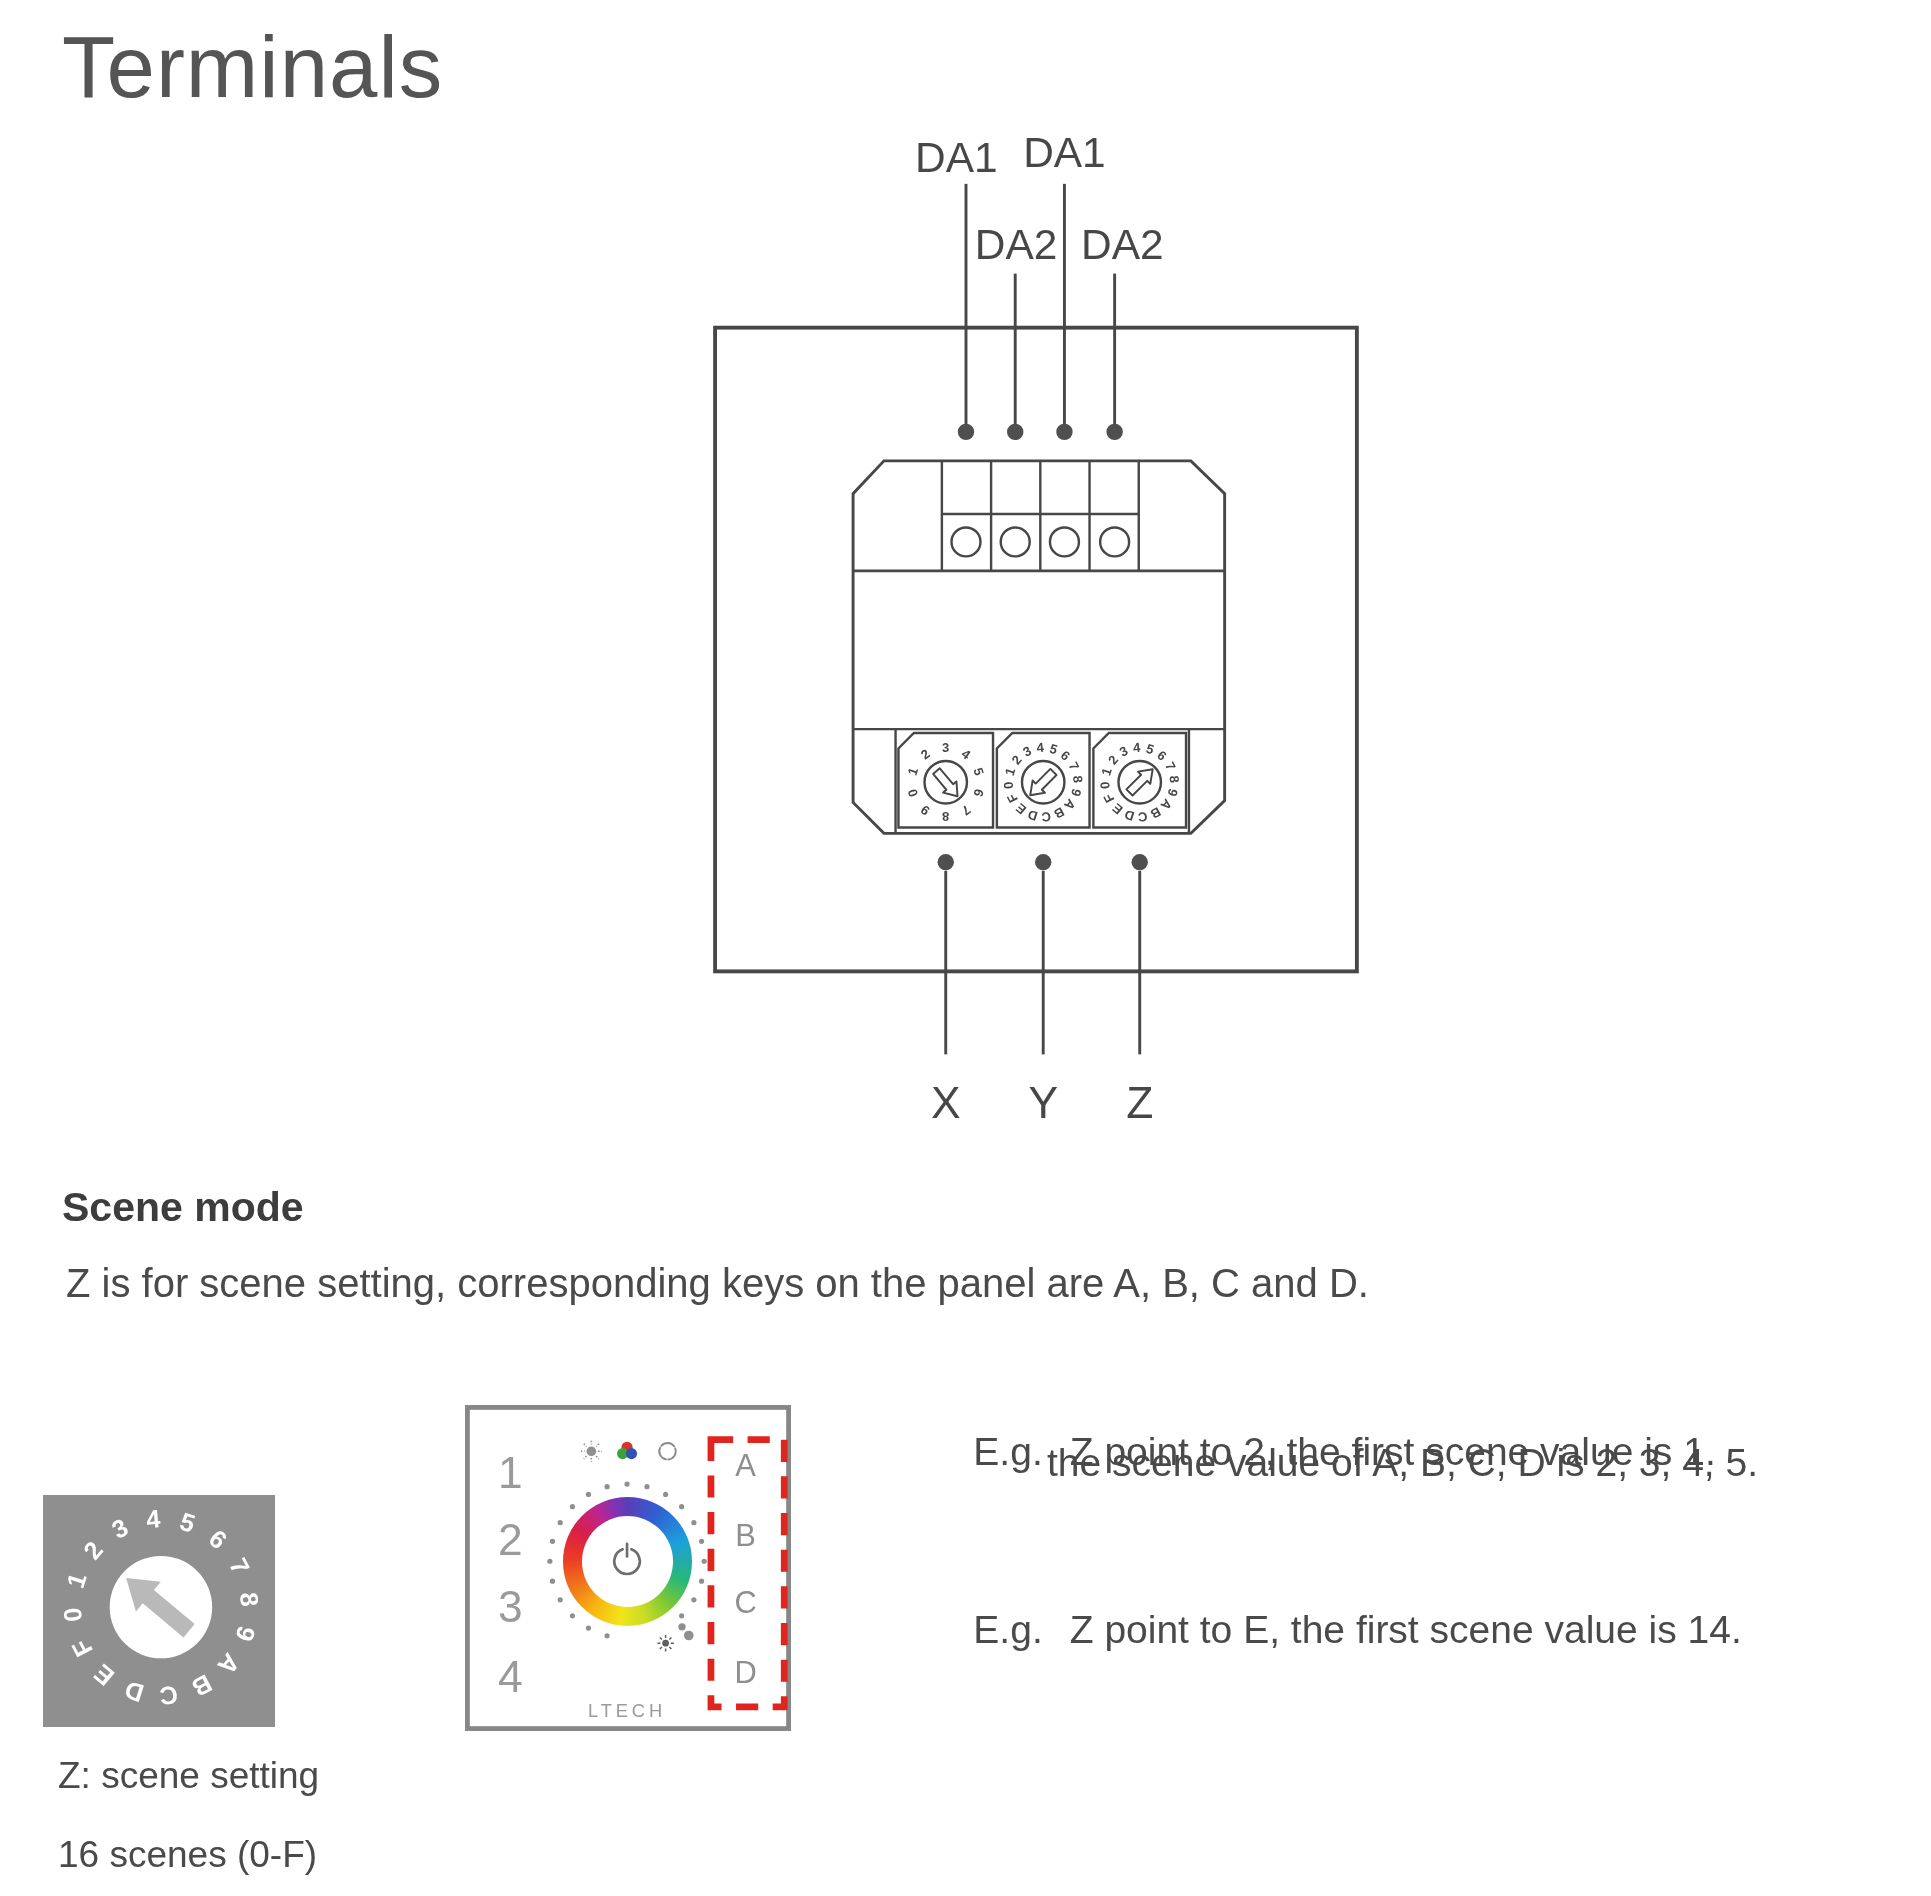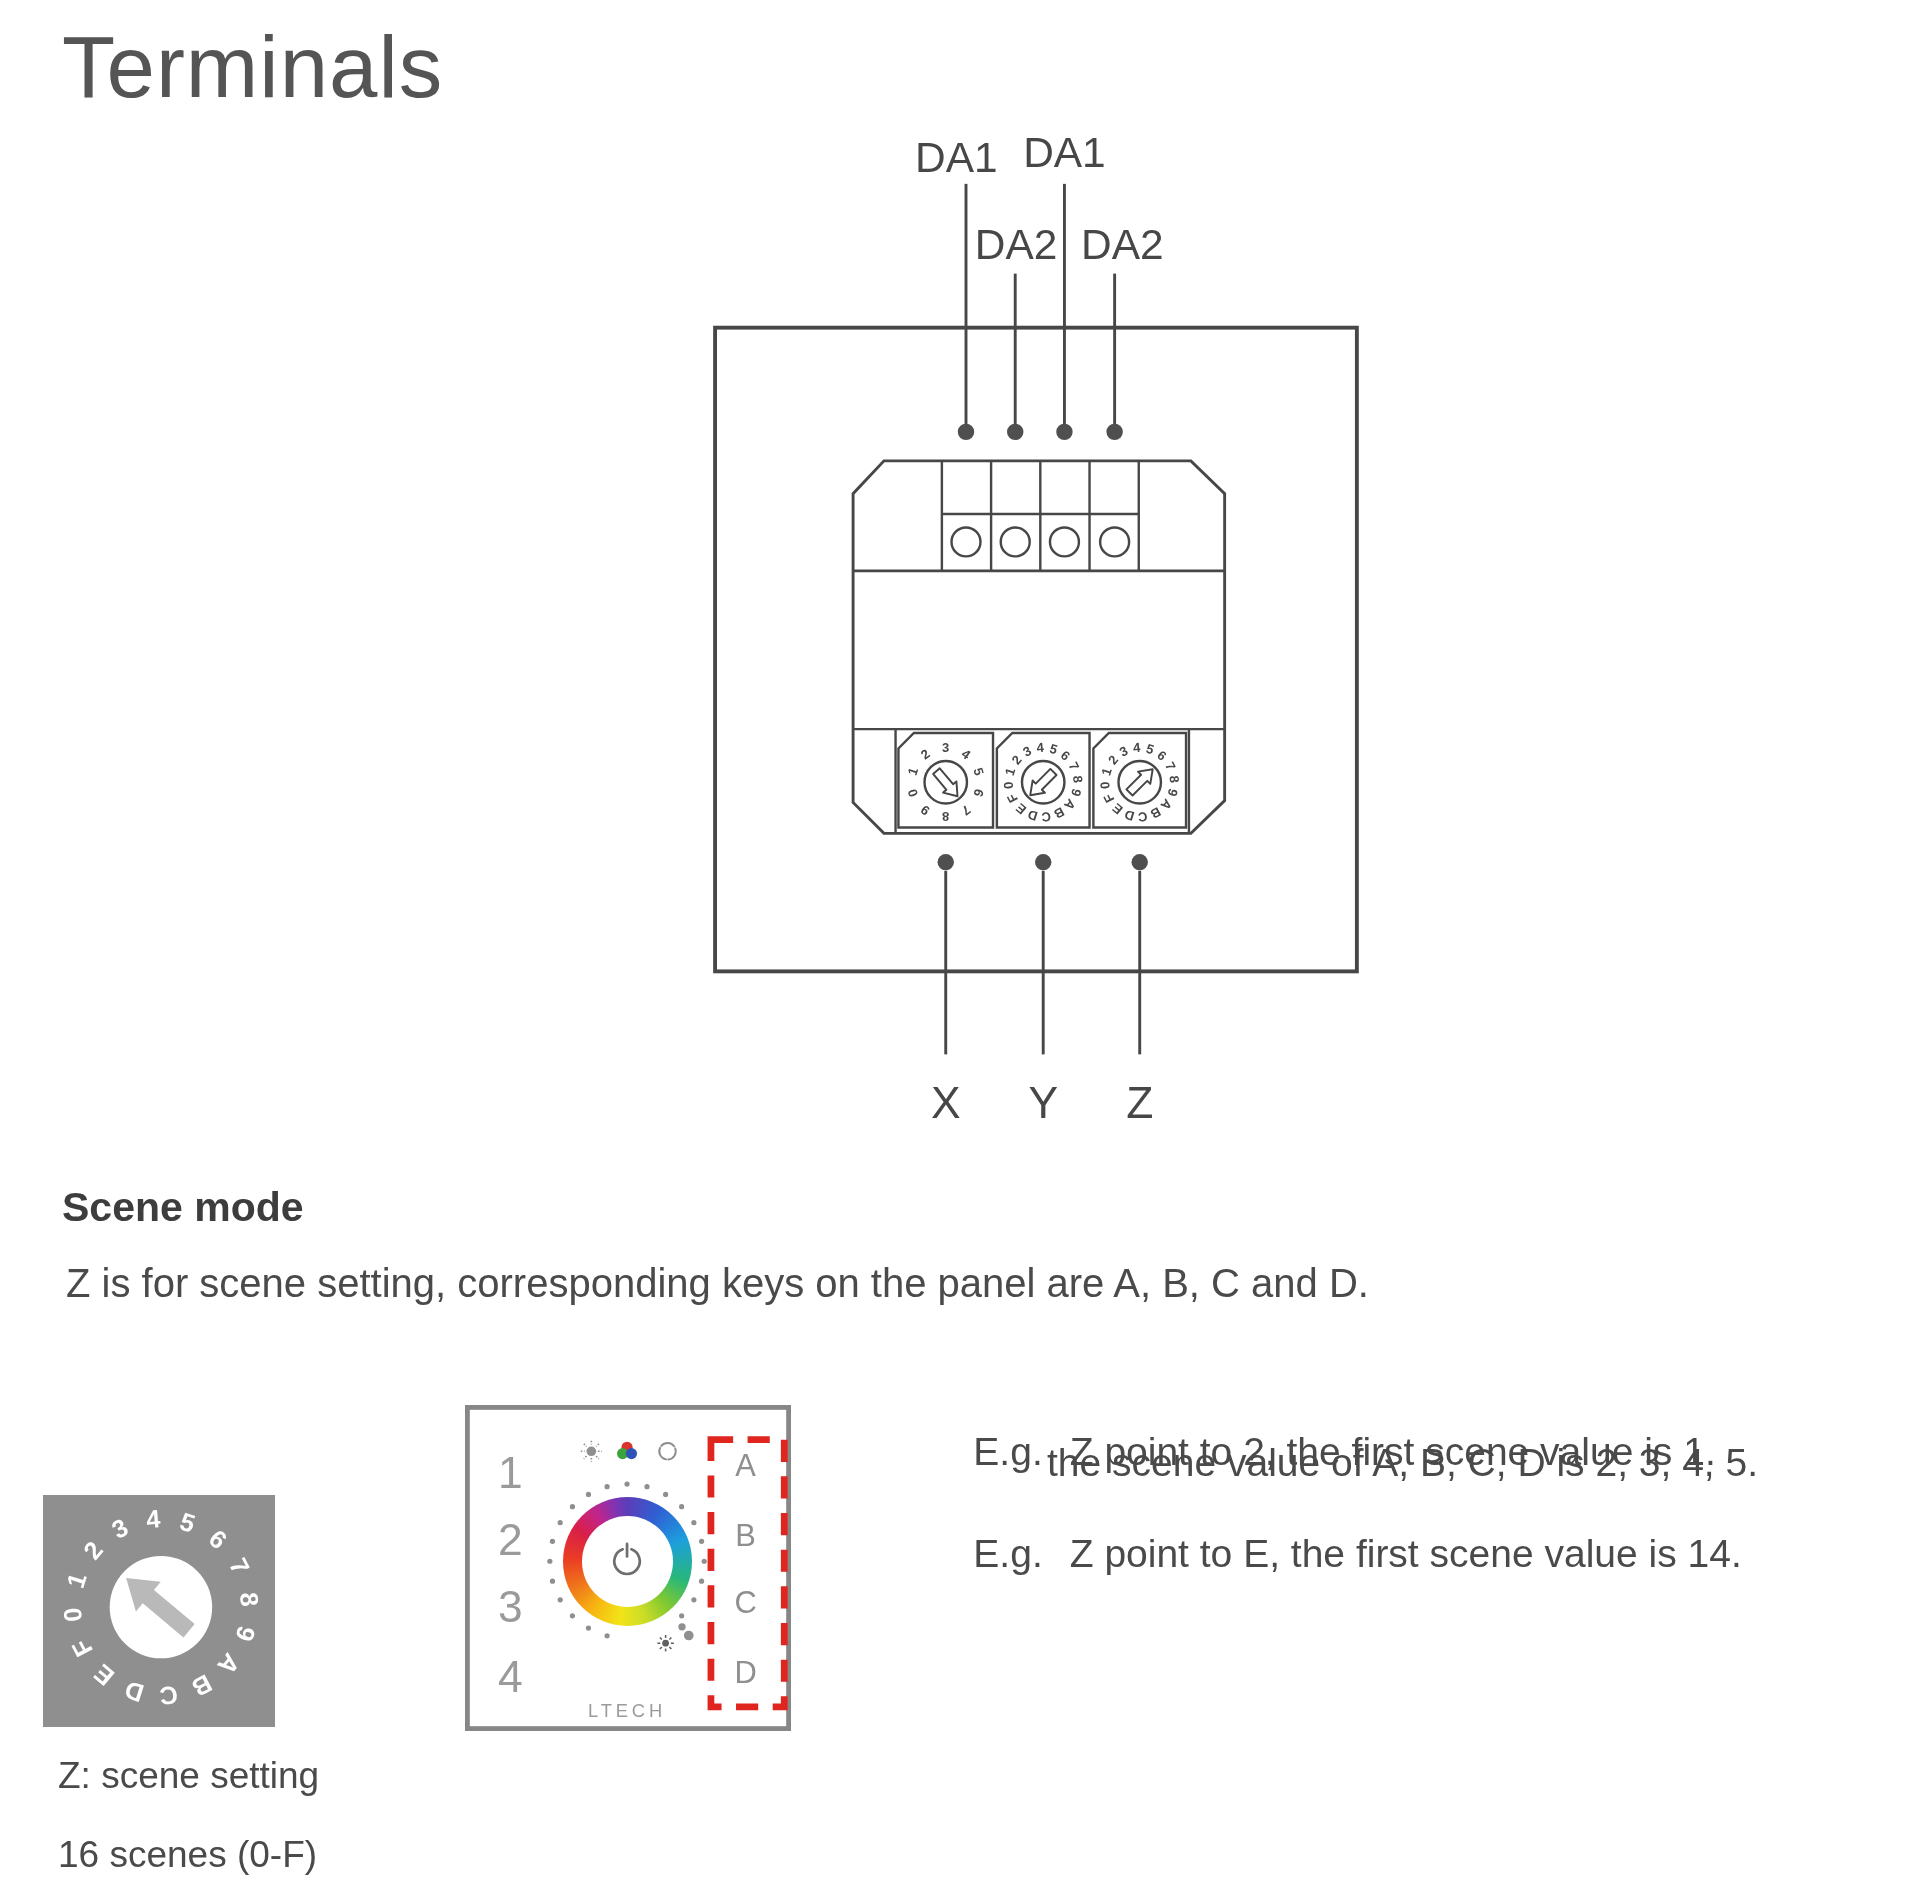--- a/index.html
+++ b/index.html
@@ -300,18 +300,18 @@
 
       <text class="brand-text" x="168" y="317">LTECH</text>
     </svg>
   </div>
 
   <div class="eg-line1" style="top:1386px;">
     <span>E.g.</span><span class="eg-body">Z point to 2, the first scene value is 1.</span>
   </div>
   <div class="eg-line2" style="top:1441px;margin-left:27px;">the scene value of A, B, C, D is 2, 3, 4, 5.</div>
 
-  <div class="eg-line1" style="top:1488px;">
+  <div class="eg-line1" style="top:1564px;">
     <span>E.g.</span><span class="eg-body">Z point to E, the first scene value is 14.</span>
   </div>
 
 </div>
 
 
 </body></html>

